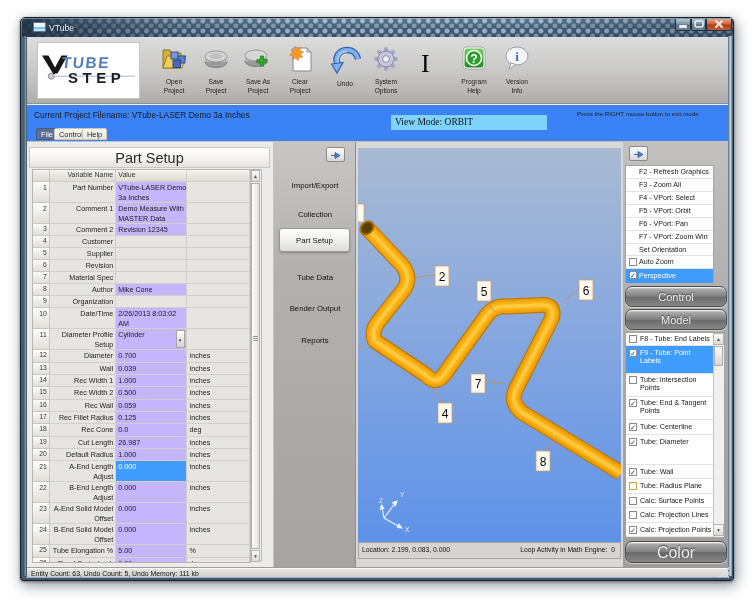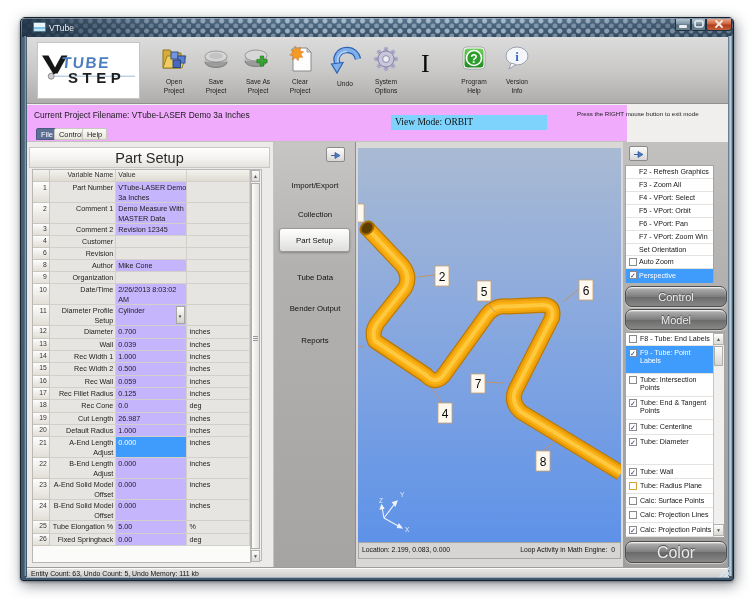--- a/index.html
+++ b/index.html
@@ -26,21 +26,21 @@
 #wclose{left:685px;width:26px;border-radius:0 0 3px 3px;background:linear-gradient(180deg,#e8a488 0,#cc6039 48%,#ac3c1b 52%,#c25f39 100%);}
 #client{position:absolute;left:6px;top:19px;width:702px;height:541px;background:#f0efee;overflow:hidden;}
 
 #toolbar{position:absolute;left:0;top:0;width:702px;height:67px;
  background:linear-gradient(180deg,#dcdcdc 0,#c8c7c6 55%,#aeadac 100%);border-bottom:1px solid #909090;}
 #logo{position:absolute;left:10px;top:5px;width:103px;height:57px;background:#fff;border:1px solid #c6c5c4;}
 .tbi{position:absolute;top:6px;width:42px;height:56px;text-align:center;}
 .tbi .ic{height:32px;position:relative;}
 .tbi .lb{font-size:6.6px;line-height:8.5px;color:#1c1c1c;margin-top:3px;}
 
-#fnbar{position:absolute;left:0;top:68px;width:600px;height:37px;background:#f0abfc;border-bottom:1px solid #c2c1c0;}
+#fnbar{position:absolute;left:0;top:68px;width:726px;height:37px;background:#3b82f6;border-bottom:1px solid #c2c1c0;}
 #fntext{position:absolute;left:7px;top:5px;font-size:8.4px;color:#1a1a1a;}
 .tab{position:absolute;top:23px;height:12px;font-size:7.4px;line-height:12px;padding:0 4px;color:#222;
  background:linear-gradient(180deg,#fbfaf6 0,#e8e6dd 100%);border:1px solid #c9c8bf;border-radius:2px 2px 0 0;}
 #tabFile{left:9px;background:#5e6f95;color:#fff;border-color:#4a5a7d;}
 #vmbox{position:absolute;left:364px;top:78px;width:156px;height:15px;background:#7dd3fc;font-family:Liberation Serif, serif;}
 #vmtext{position:absolute;left:4px;top:1.5px;font-size:9.5px;color:#111;}
 #pressr{position:absolute;left:550px;top:73px;width:150px;font-size:6.2px;color:#222;}
 
 #lpanel{position:absolute;left:0;top:105px;width:247px;height:425px;background:#ecebea;border-right:1px solid #c5c4c3;}
 #psheader{position:absolute;left:2px;top:5px;width:241px;height:21px;background:linear-gradient(180deg,#ffffff 0,#f2f1ef 60%,#e4e2df 100%);border:1px solid #c9c7c4;text-align:center;font-size:14.5px;color:#2a2a2a;line-height:20px;}
@@ -233,22 +233,34 @@
             <div class="gc vl">Revision 12345</div>
             <div class="gc un"></div>
           </div>
     <div class="gr h12">
             <div class="gc n">4</div>
             <div class="gc vn">Customer</div>
             <div class="gc vl" style="background:#e7e5e1"></div>
             <div class="gc un"></div>
           </div>
     <div class="gr h12">
+            <div class="gc n">5</div>
+            <div class="gc vn">Supplier</div>
+            <div class="gc vl" style="background:#e7e5e1"></div>
+            <div class="gc un"></div>
+          </div>
+    <div class="gr h12">
             <div class="gc n">6</div>
             <div class="gc vn">Revision</div>
+            <div class="gc vl" style="background:#e7e5e1"></div>
+            <div class="gc un"></div>
+          </div>
+    <div class="gr h12">
+            <div class="gc n">7</div>
+            <div class="gc vn">Material Spec</div>
             <div class="gc vl" style="background:#e7e5e1"></div>
             <div class="gc un"></div>
           </div>
     <div class="gr h12">
             <div class="gc n">8</div>
             <div class="gc vn">Author</div>
             <div class="gc vl">Mike Cone</div>
             <div class="gc un"></div>
           </div>
     <div class="gr h12">

